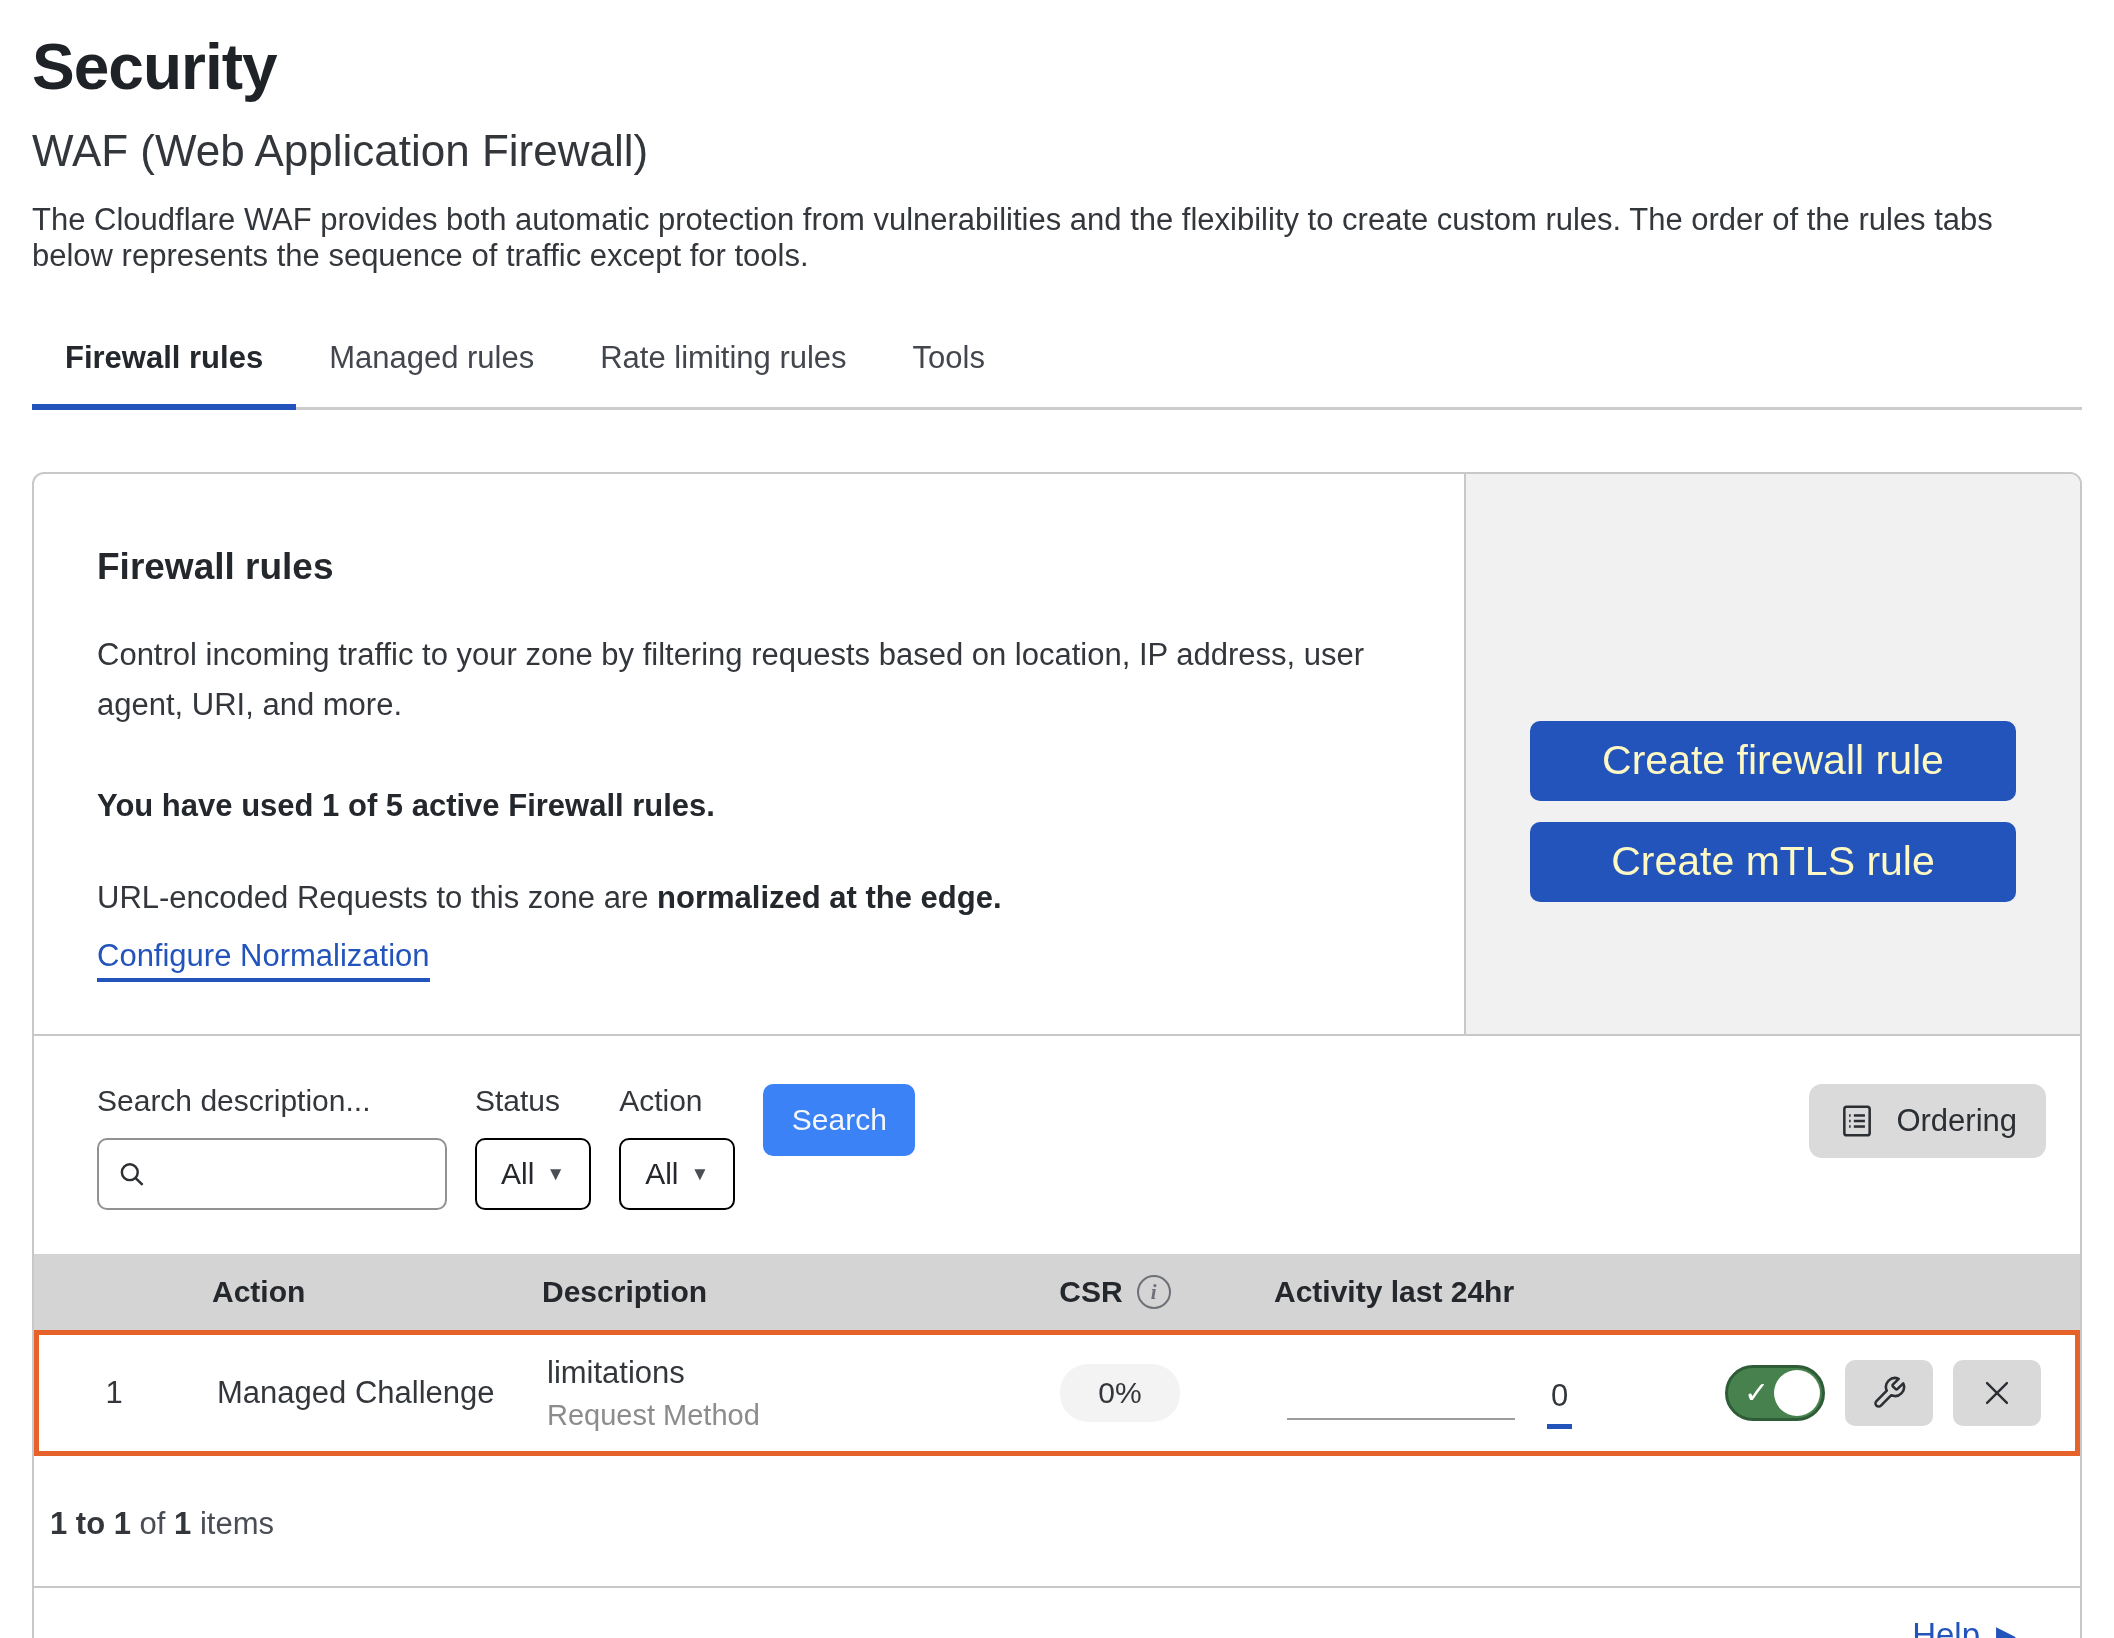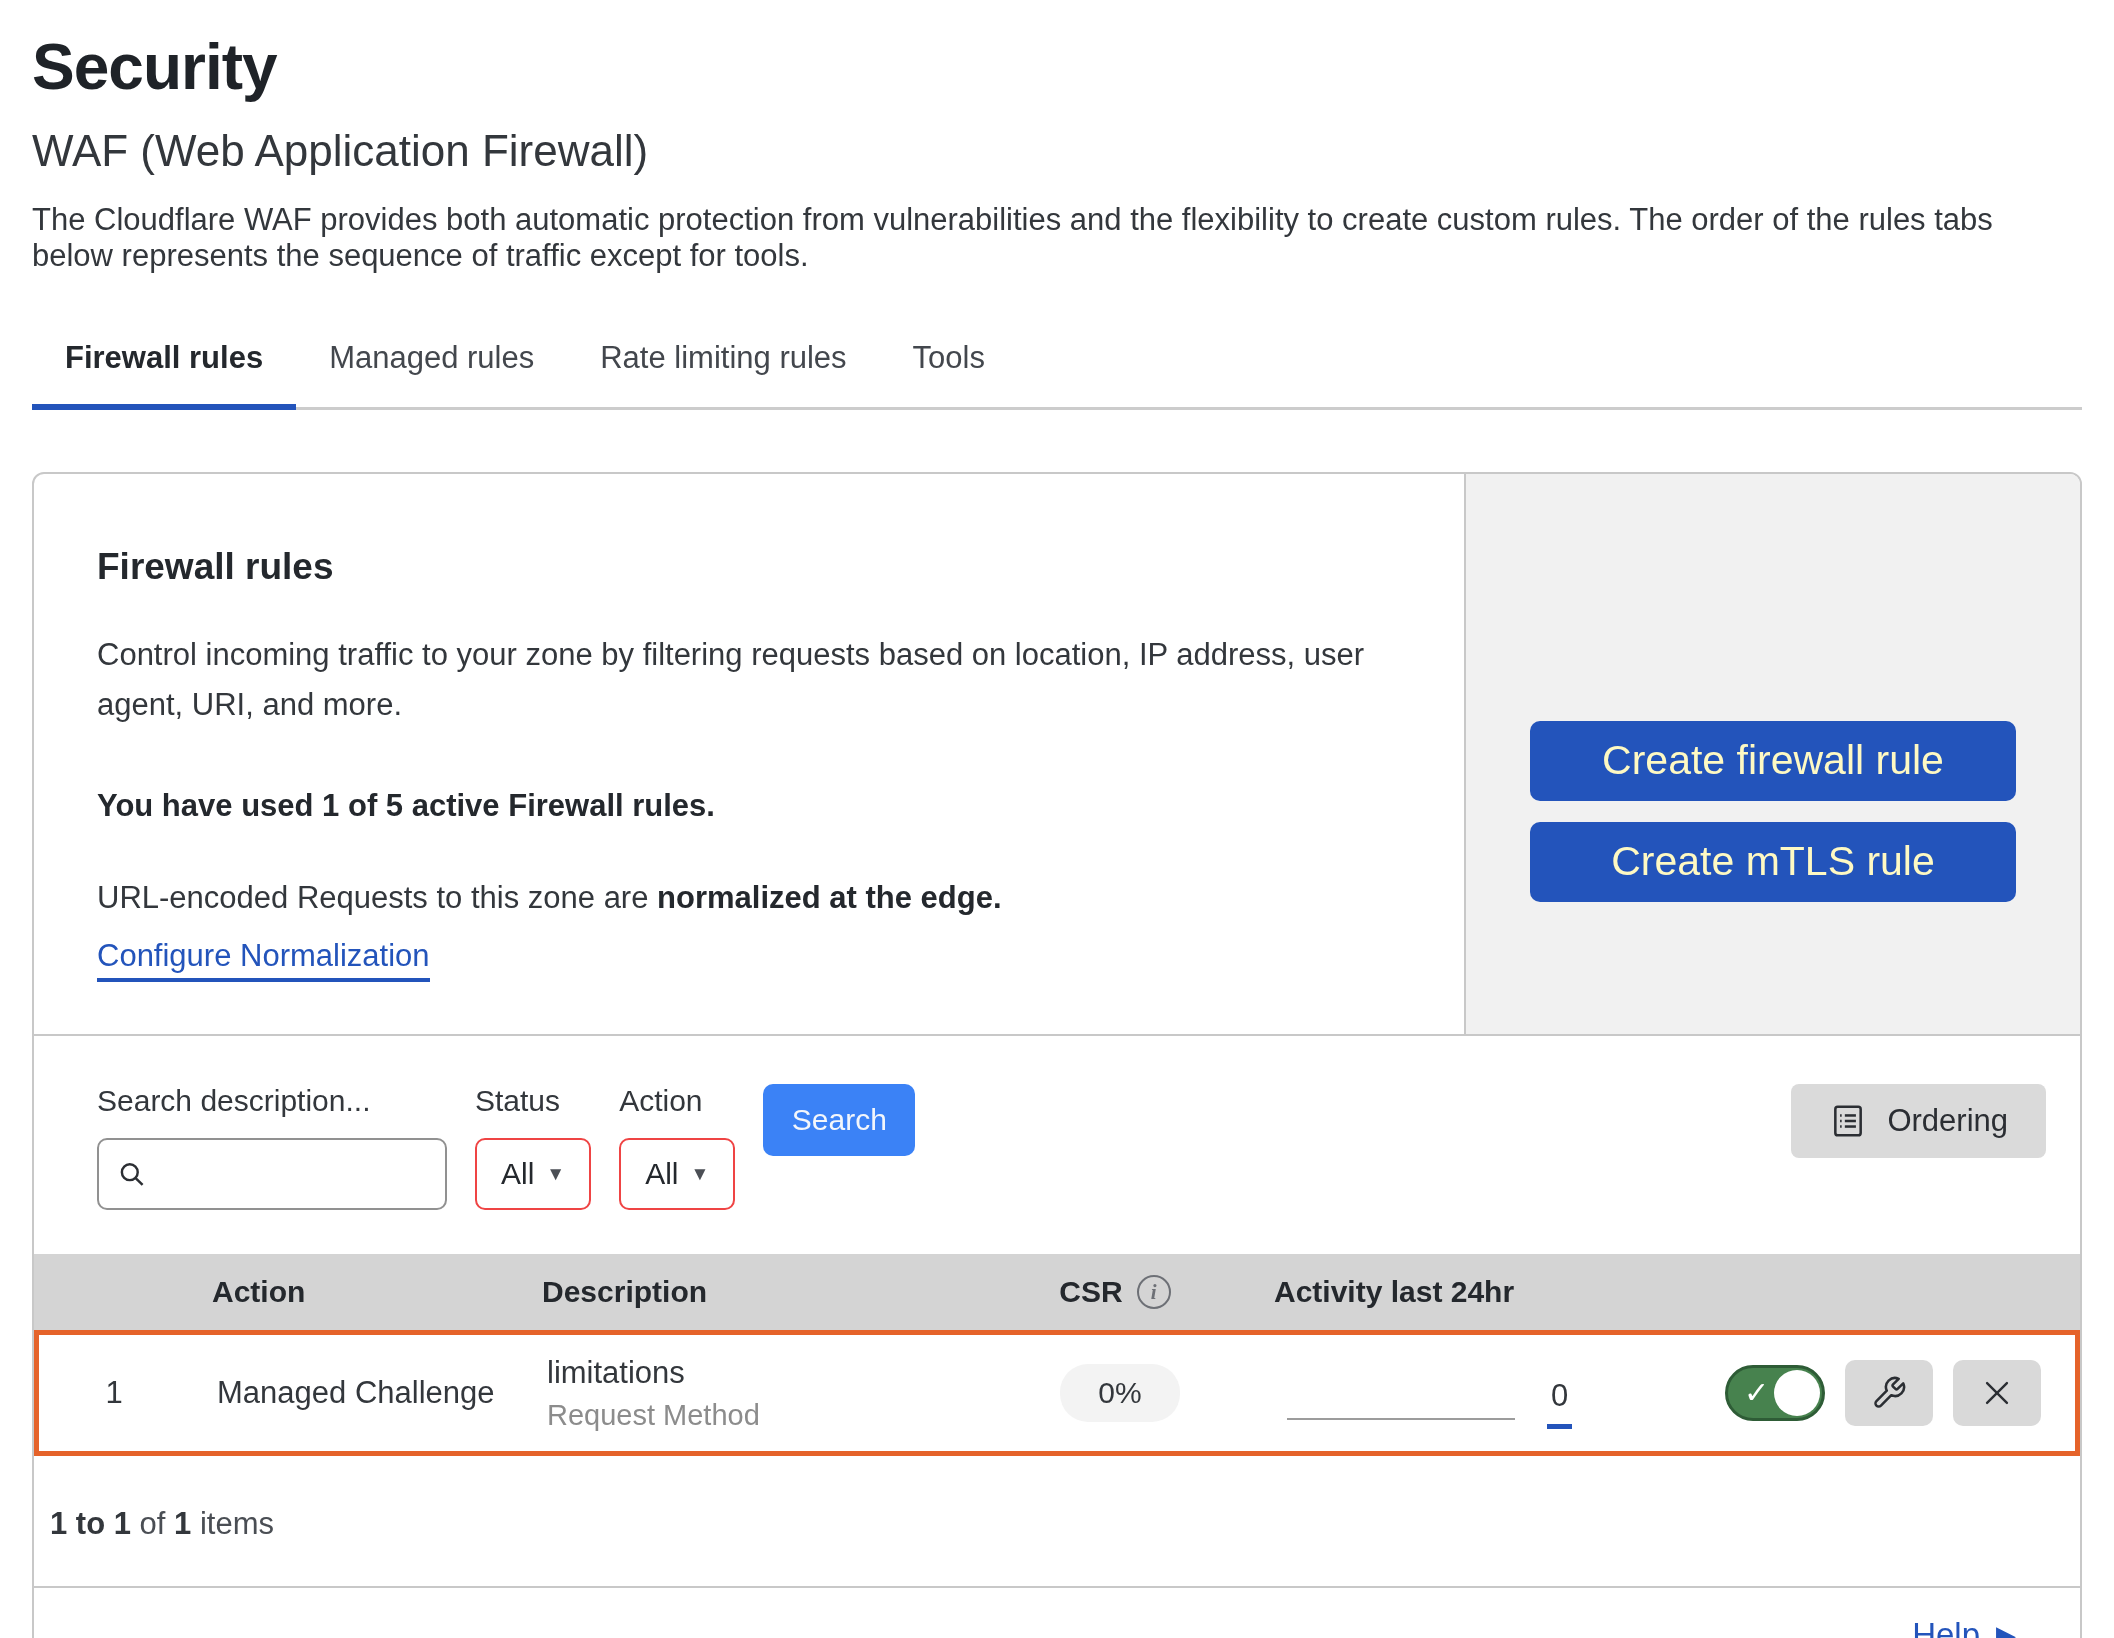--- a/index.html
+++ b/index.html
@@ -30,24 +30,24 @@
 
   .card-top-right { width: 616px; background: #f1f1f1; border-left: 2px solid #c8c8c8; display: flex; flex-direction: column; justify-content: center; align-items: stretch; gap: 21px; padding: 114px 64px 0 64px; }
   .btn-primary { display: block; width: 100%; height: 80px; background: #2354bb; color: #fef9c3; border: none; border-radius: 10px; font-size: 41px; font-family: inherit; cursor: pointer; }
 
   
   .filter-row { border-top: 2px solid #c8c8c8; padding: 48px 34px 44px 63px; display: flex; align-items: flex-start; gap: 28px; background: #fff; }
   .field { display: flex; flex-direction: column; }
   .field-label { font-size: 30px; color: #33373c; margin-bottom: 20px; }
   .search-box { width: 350px; height: 72px; border: 2px solid #919191; border-radius: 10px; display: flex; align-items: center; padding: 0 18px; background: #fff; }
   .search-box input { border: none; outline: none; font-size: 30px; width: 100%; margin-left: 14px; font-family: inherit; }
-  .select-box { height: 72px; border: 2px solid #ef4444; border-radius: 10px; display: flex; align-items: center; justify-content: center; gap: 12px; font-size: 30px; color: #24282d; padding: 0 24px; background: #fff; cursor: pointer; }
+  .select-box { height: 72px; border: 2px solid #000000; border-radius: 10px; display: flex; align-items: center; justify-content: center; gap: 12px; font-size: 30px; color: #24282d; padding: 0 24px; background: #fff; cursor: pointer; }
   .caret { font-size: 19px; color: #4b4f55; }
   .btn-search { width: 152px; height: 72px; background: #3b82f6; color: #f3f6fb; border: none; border-radius: 10px; font-size: 30px; font-family: inherit; cursor: pointer; }
-  .btn-ordering { margin-left: auto; height: 74px; padding: 0 38px; background: #dadada; border: none; border-radius: 8px; display: flex; align-items: center; gap: 20px; font-size: 31px; color: #2b2e33; font-family: inherit; cursor: pointer; }
+  .btn-ordering { margin-left: auto; height: 74px; padding: 0 29px; background: #dadada; border: none; border-radius: 13px; display: flex; align-items: center; gap: 20px; font-size: 31px; color: #2b2e33; font-family: inherit; cursor: pointer; }
 
   
   .tbl-grid { display: grid; grid-template-columns: 150px 330px 470px 262px 424px 1fr; align-items: center; }
   .tbl-head { background: #d4d4d4; height: 76px; font-weight: 700; font-size: 30px; color: #24282d; }
   .th { padding-left: 28px; display: flex; align-items: center; gap: 14px; }
   .th.center { justify-content: center; padding-left: 0; }
   .info-icon { width: 34px; height: 34px; border: 2px solid #6d7076; border-radius: 50%; color: #6d7076; font-size: 21px; font-family: "Liberation Serif", serif; display: inline-flex; align-items: center; justify-content: center; font-style: italic; cursor: pointer; }
 
   .rule-row { border: 5px solid #e5632a; background: #fff; height: 126px; }
   .cell-num { text-align: center; font-size: 31px; color: #33373c; }

